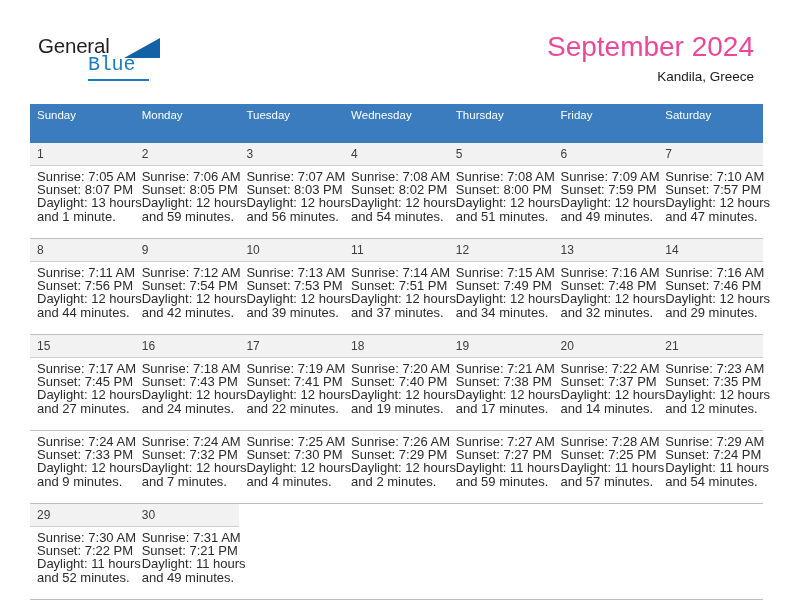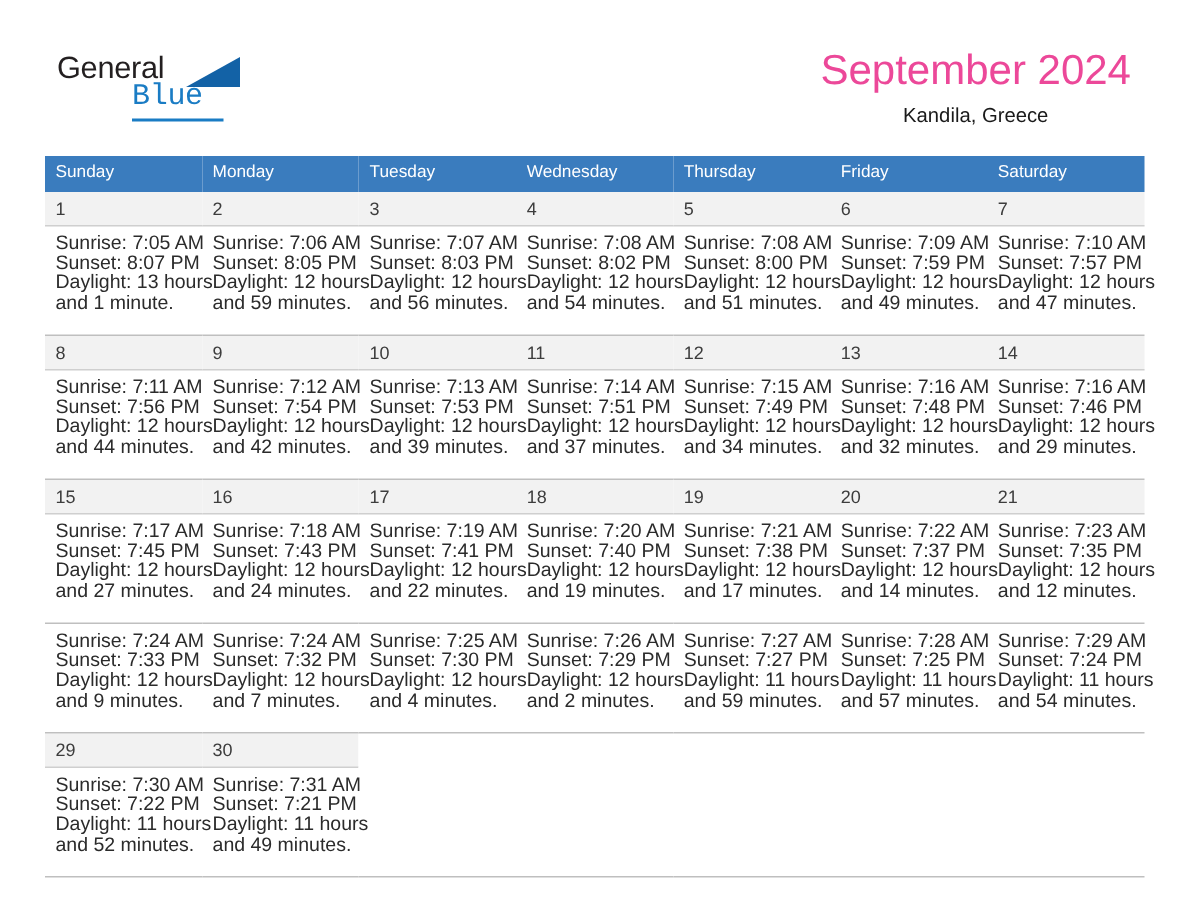--- a/index.html
+++ b/index.html
@@ -87,40 +87,39 @@
     color: #ec4899;
     line-height: 34px;
     white-space: nowrap;
   }
   .location {
     margin-top: 4px;
     font-size: 13.5px;
     color: #1a1a1a;
     line-height: 17px;
     white-space: nowrap;
-    text-align: center;
   }
 
   
   .calendar {
     position: absolute;
     left: 30px;
     top: 104px;
     width: 733px;
     border-collapse: collapse;
     table-layout: fixed;
   }
 
   .dow-row th {
     background: #3a7cbe;
     color: #ffffff;
     font-size: 11.5px;
     font-weight: normal;
     text-align: left;
-    padding: 5px 0 7px 7px;
+    padding: 5px 0 22px 7px;
     height: 12px;
     border: none;
   }
 
   .week {
     border-bottom: 1px solid #bfbfbf;
   }
 
   .daynum-row td {
     background: #f2f2f2;

